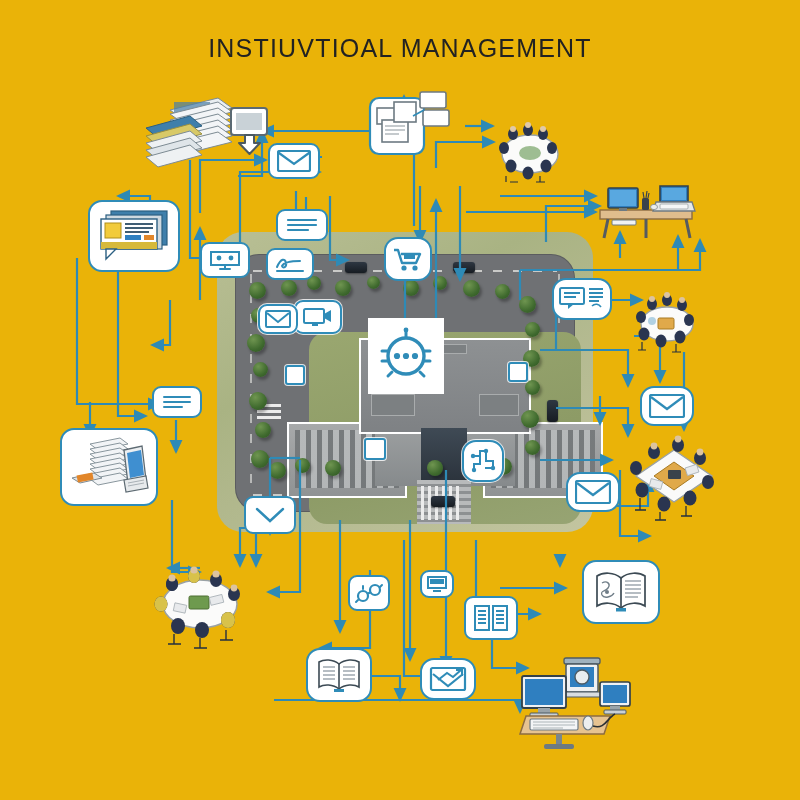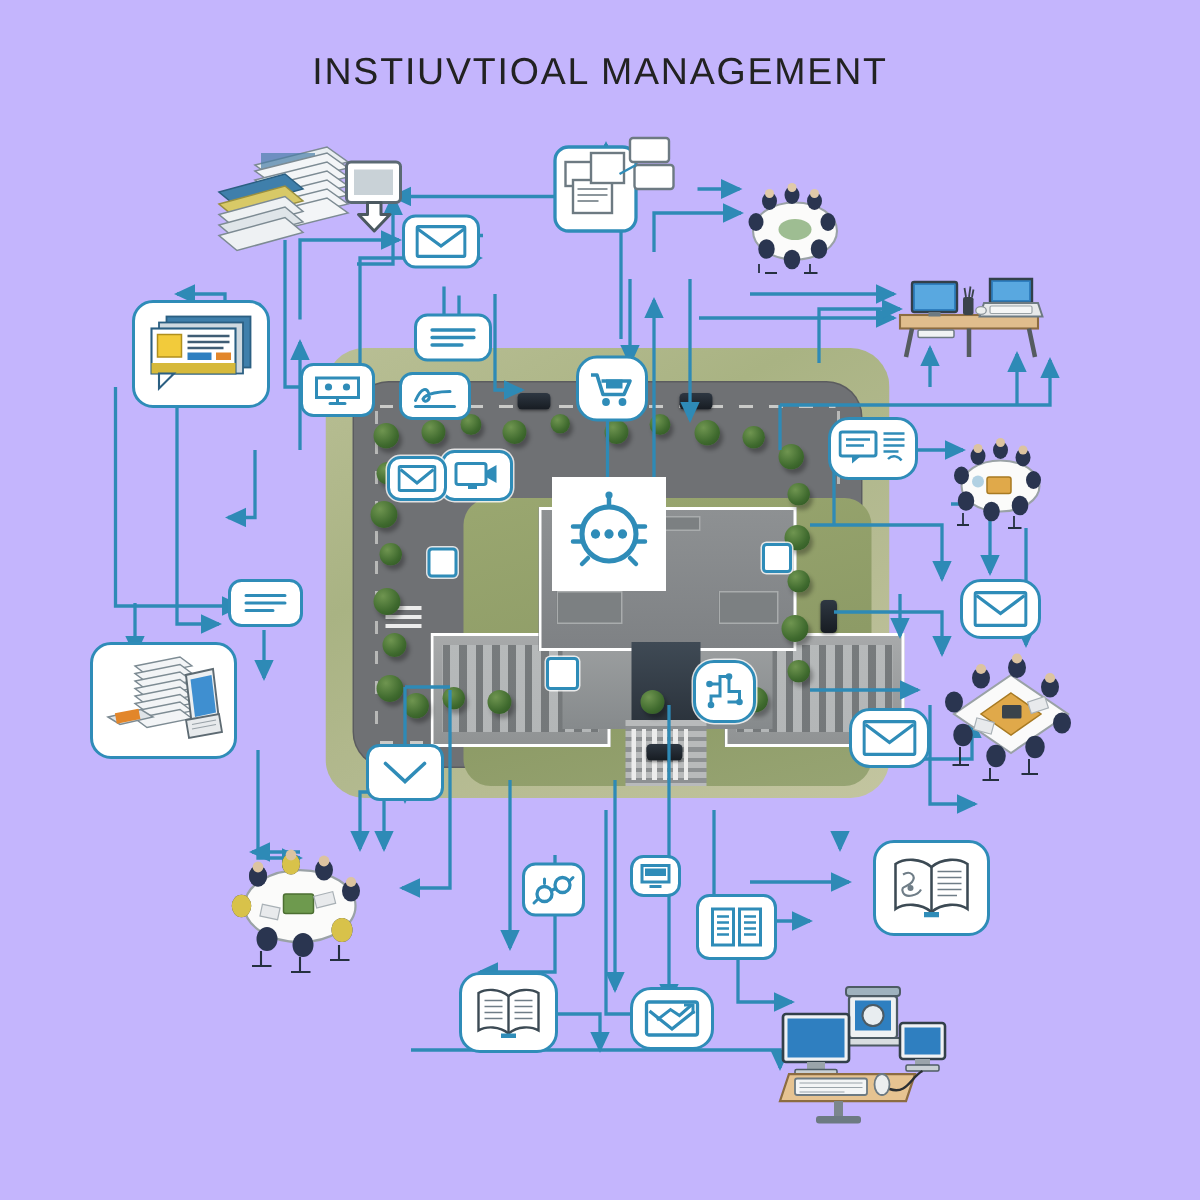--- a/index.html
+++ b/index.html
@@ -1,17 +1,17 @@
 <!DOCTYPE html>
 <html><head>
 <meta charset="utf-8">
 <style>
   html,body{margin:0;padding:0;background:#ffffff;}
   body{width:800px;height:800px;overflow:hidden;font-family:"Liberation Sans",sans-serif;}
-  #stage{position:relative;width:800px;height:800px;background:#c4b5fd;}
+  #stage{position:relative;width:800px;height:800px;background:#eab308;}
 
   
   .title{
     position:absolute;top:34px;left:0;width:800px;text-align:center;
     font-family:"Liberation Sans",sans-serif;
     font-size:25px;letter-spacing:1.2px;color:#222222;font-weight:400;
     white-space:nowrap;
   }
 
   

